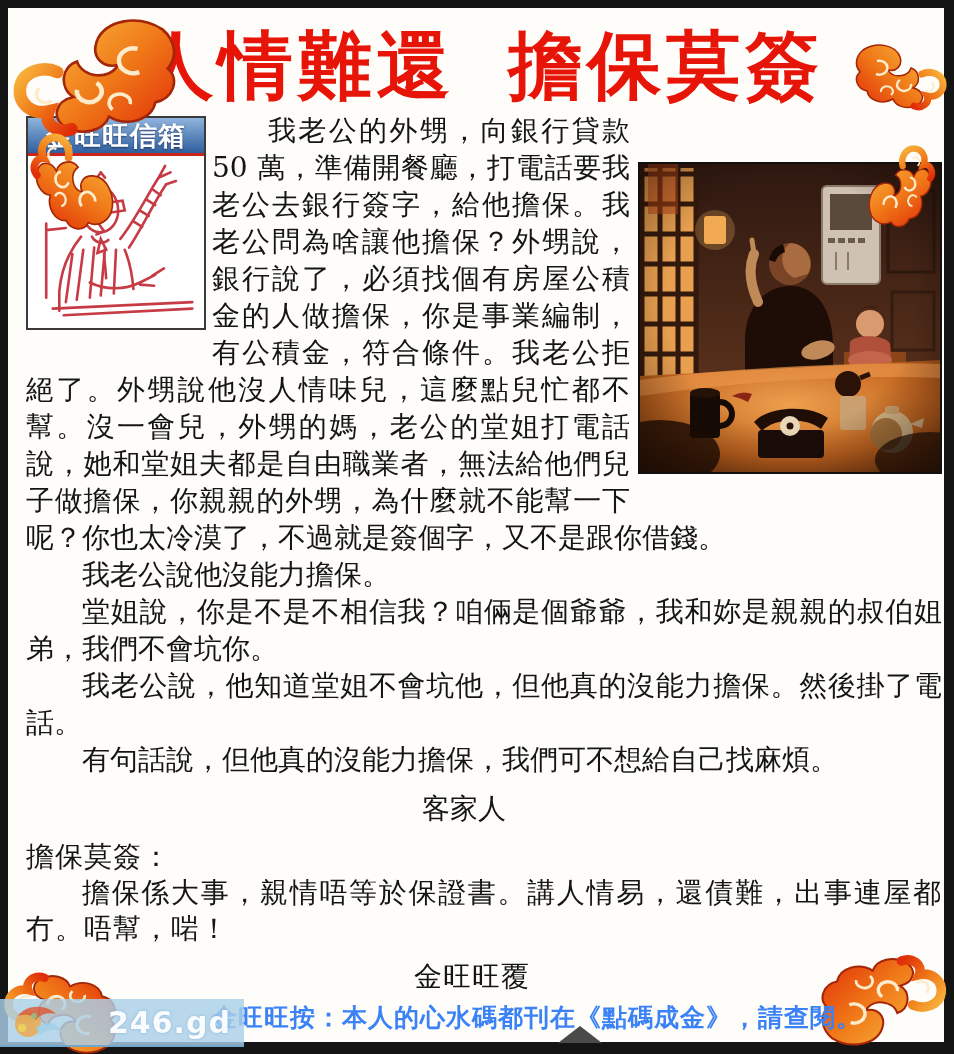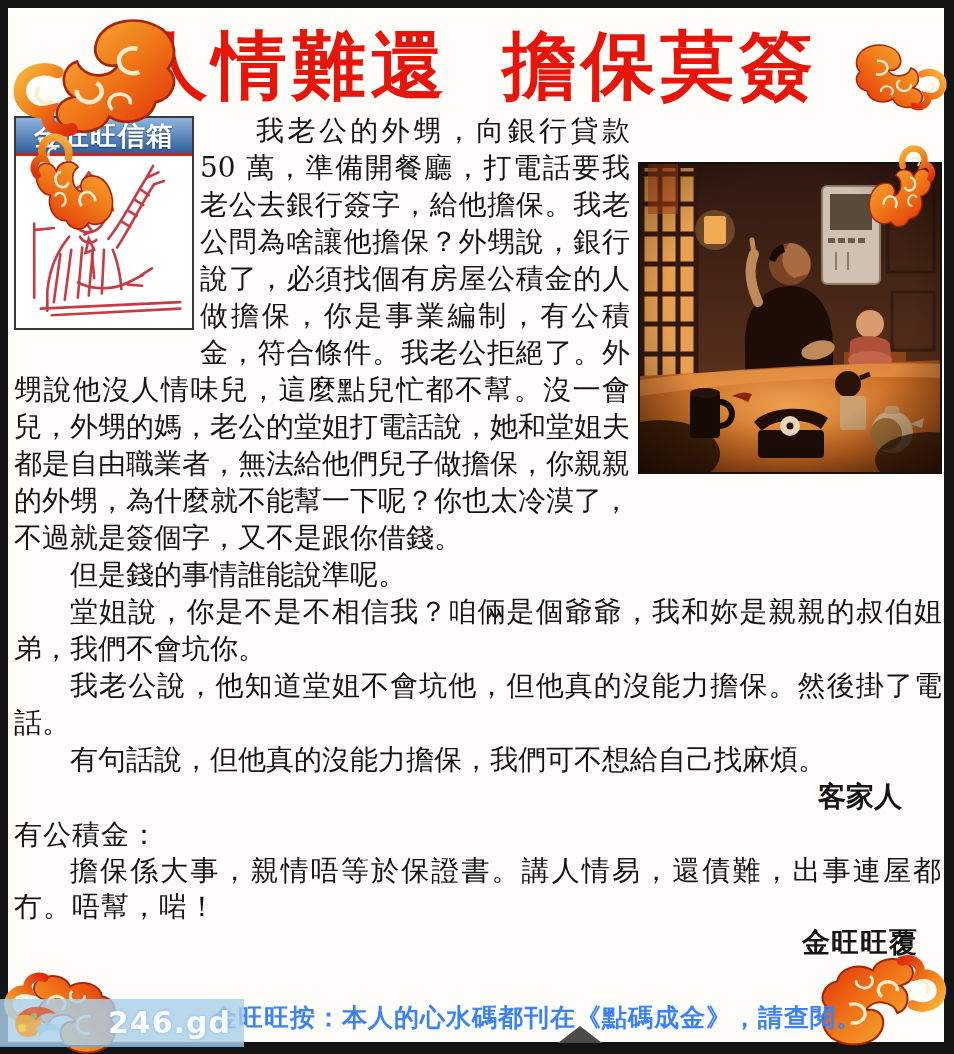--- a/index.html
+++ b/index.html
@@ -9,20 +9,21 @@
     background:#141414;
     padding:8px 10px 12px 8px;
     font-family:"DejaVu Serif","Liberation Serif",serif;
     overflow:hidden;
   }
   .page{
     position:relative;width:936px;height:1034px;
     background:#fefdf9;
     padding-top:6px;
     overflow:hidden;
+    padding-left:12px;
   }
   .page-number{
     position:absolute;left:132px;top:22px;
     font-size:11px;color:#444;
     font-family:"DejaVu Sans","Liberation Sans",sans-serif;
   }
   .title{
     margin:6px 0 0 0;
     text-align:center;
     font-size:74px;line-height:1.22;
@@ -56,21 +57,21 @@
   .photo{
     float:right;width:304px;height:312px;
     margin:50px 0 10px 8px;
     border:2px solid #111;
     background:#40220f;
   }
   .photo svg{display:block;}
   
   .salutation{margin:0;text-indent:0;}
   p.para{margin:0;text-indent:2em;}
-  .sig-right{margin:0;text-align:right;padding-right:40px;text-indent:0;font-weight:bold;}
+  .sig-right{margin:12px;text-align:center;padding-right:40px;text-indent:0;}
   .reply{line-height:36px;letter-spacing:1px;}
   .reply .sal{margin:2px 0 0 0;text-indent:0;}
   .reply p.para{margin:0;}
   .reply .sig-right{padding-right:24px;}
   
   .footer-note{
     position:absolute;left:212px;top:1001px;
     font-size:25px;font-weight:bold;color:#3b82f6;
     letter-spacing:1px;white-space:nowrap;z-index:3;
   }
@@ -253,28 +254,28 @@
             <rect x="-7" y="-16" width="14" height="8" rx="3" fill="#caa070"></rect>
           </g>
 
           <ellipse cx="20" cy="290" rx="60" ry="34" fill="#1a0b04" opacity="0.8"></ellipse>
           <ellipse cx="290" cy="296" rx="55" ry="28" fill="#1a0b04" opacity="0.7"></ellipse>
           <rect width="300" height="308" fill="url(#vign)"></rect>
         </svg>
       </div>
 
       <p class="para">我老公的外甥，向銀行貸款 50 萬，準備開餐廳，打電話要我老公去銀行簽字，給他擔保。我老公問為啥讓他擔保？外甥說，銀行說了，必須找個有房屋公積金的人做擔保，你是事業編制，有公積金，符合條件。我老公拒絕了。外甥說他沒人情味兒，這麼點兒忙都不幫。沒一會兒，外甥的媽，老公的堂姐打電話說，她和堂姐夫都是自由職業者，無法給他們兒子做擔保，你親親的外甥，為什麼就不能幫一下呢？你也太冷漠了，不過就是簽個字，又不是跟你借錢。</p>
-      <p class="para">但是錢的事情誰能說準呢。</p>
+      <p class="para">我老公說他沒能力擔保。</p>
       <p class="para">堂姐說，你是不是不相信我？咱倆是個爺爺，我和妳是親親的叔伯姐弟，我們不會坑你。</p>
       <p class="para">我老公說，他知道堂姐不會坑他，但他真的沒能力擔保。然後掛了電話。</p>
       <p class="para">有句話說，但他真的沒能力擔保，我們可不想給自己找麻煩。</p>
       <p class="sig-right">客家人</p>
 
       <div class="reply">
-        <p class="sal">有公積金：</p>
+        <p class="sal">擔保莫簽：</p>
         <p class="para">擔保係大事，親情唔等於保證書。講人情易，還債難，出事連屋都冇。唔幫，啱！</p>
         <p class="sig-right">金旺旺覆</p>
       </div>
 
     </div>
   </div>
 
   <div class="corner c-tl">
       <svg viewBox="0 0 200 140">
         <use href="#cloudsym"></use>

